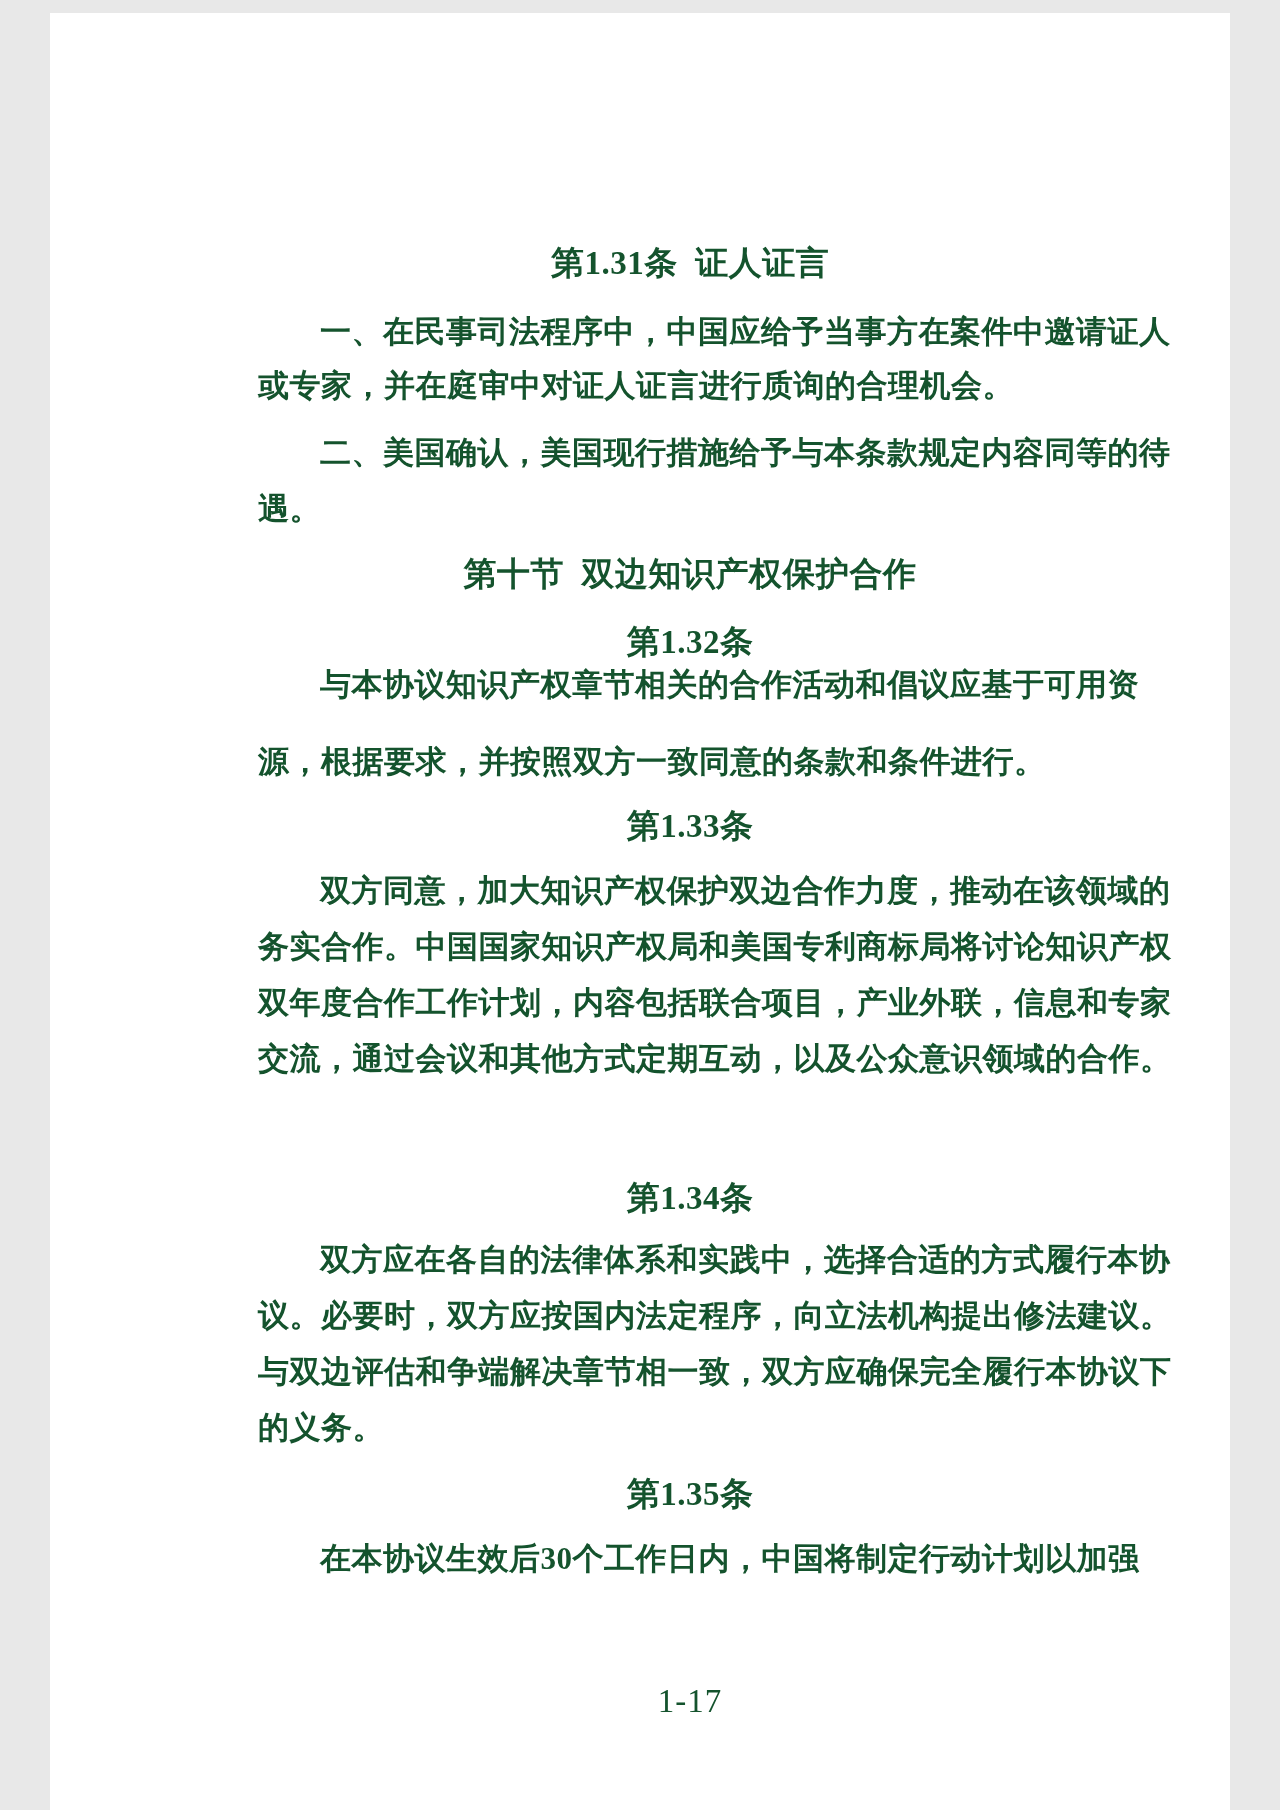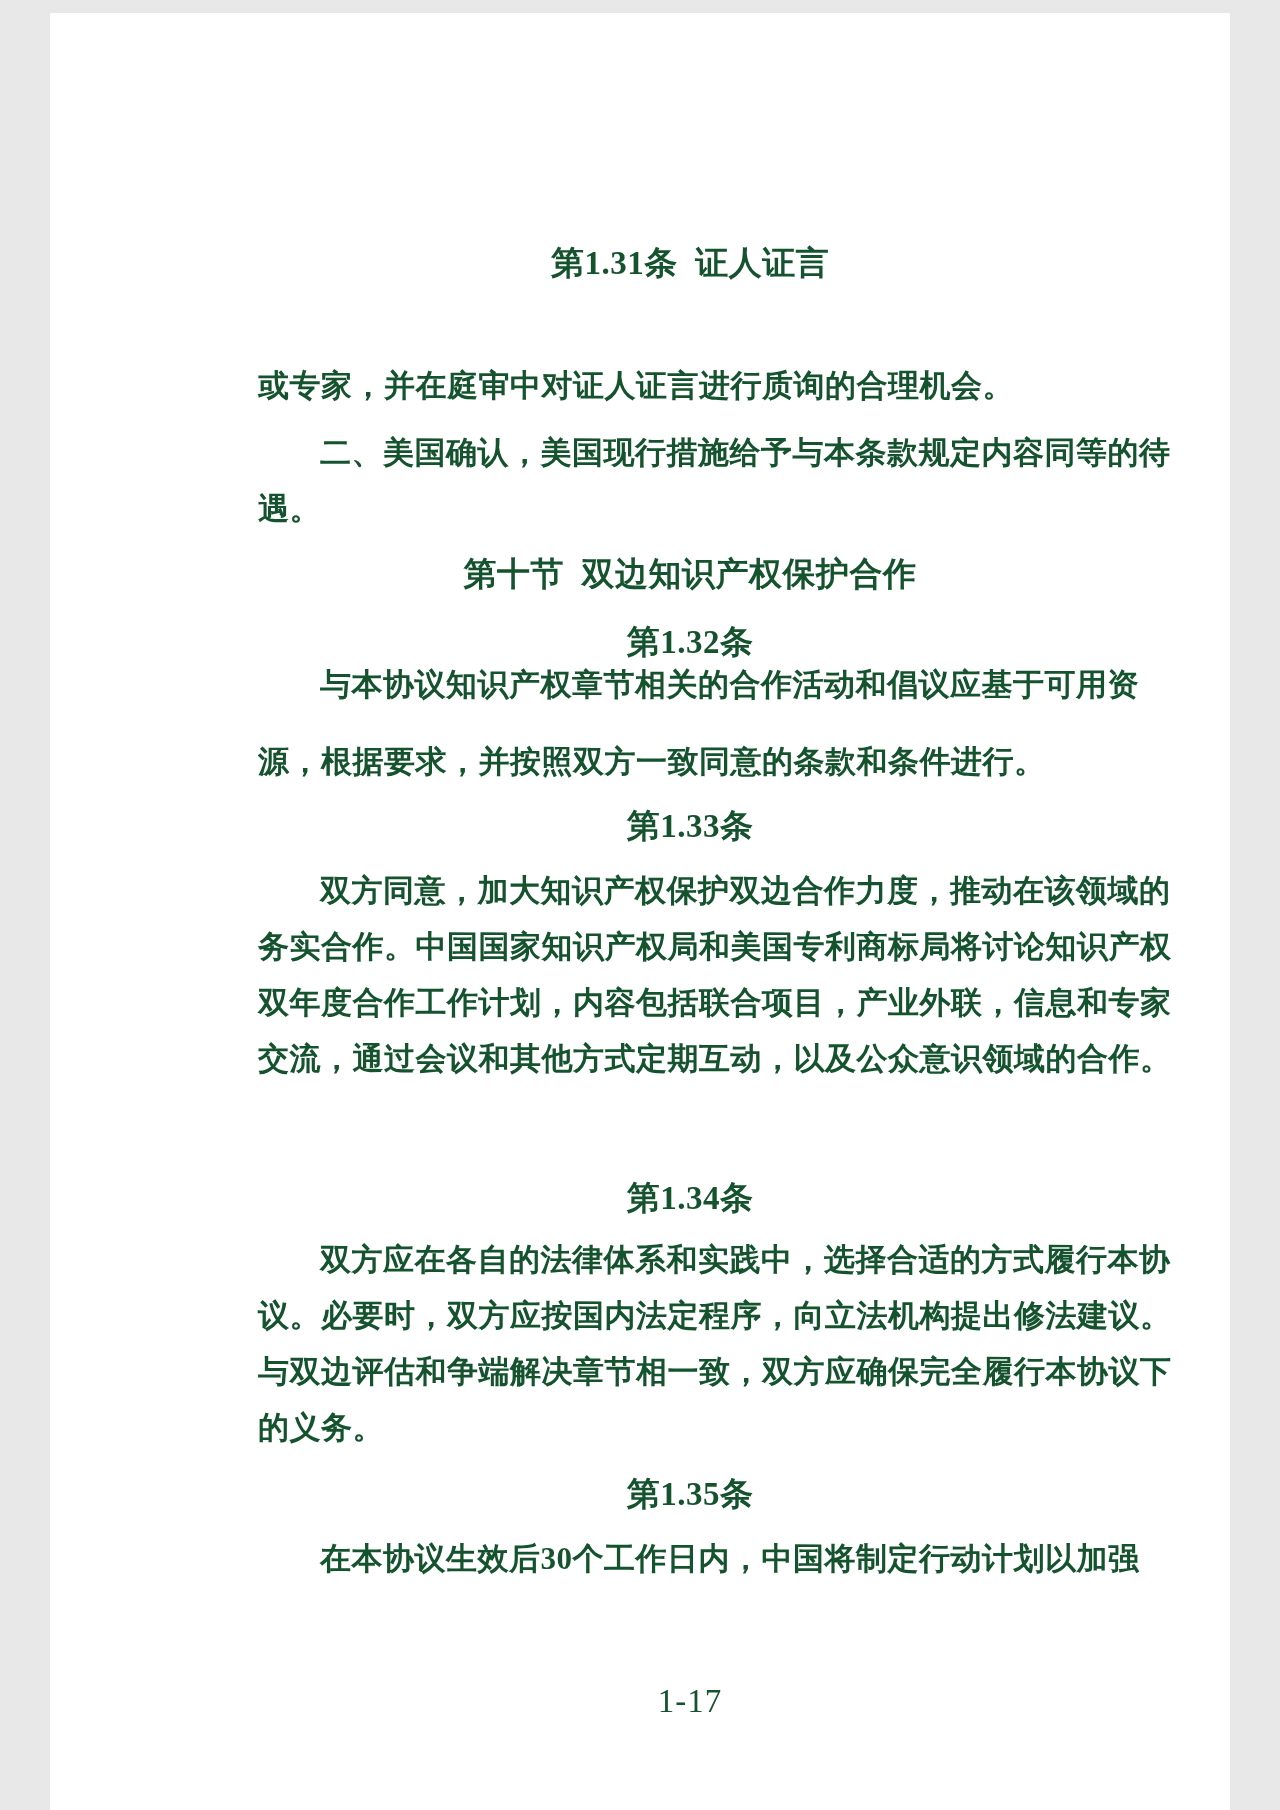--- a/index.html
+++ b/index.html
@@ -49,20 +49,21 @@
     letter-spacing: 1px;
   }
 </style>
 </head>
 <body>
 
 <div class="page">
 
   <div class="heading" style="top:231px">第1.31条  证人证言</div>
 
+  <div class="line body-indent" style="top:300px">一、在民事司法程序中，中国应给予当事方在案件中邀请证人</div>
   <div class="line body-left" style="top:354px">或专家，并在庭审中对证人证言进行质询的合理机会。</div>
 
   <div class="line body-indent" style="top:421px">二、美国确认，美国现行措施给予与本条款规定内容同等的待</div>
   <div class="line body-left" style="top:477px">遇。</div>
 
   <div class="heading" style="top:542px">第十节  双边知识产权保护合作</div>
 
   <div class="heading" style="top:610px">第1.32条</div>
 
   <div class="line body-indent" style="top:653px">与本协议知识产权章节相关的合作活动和倡议应基于可用资</div>

